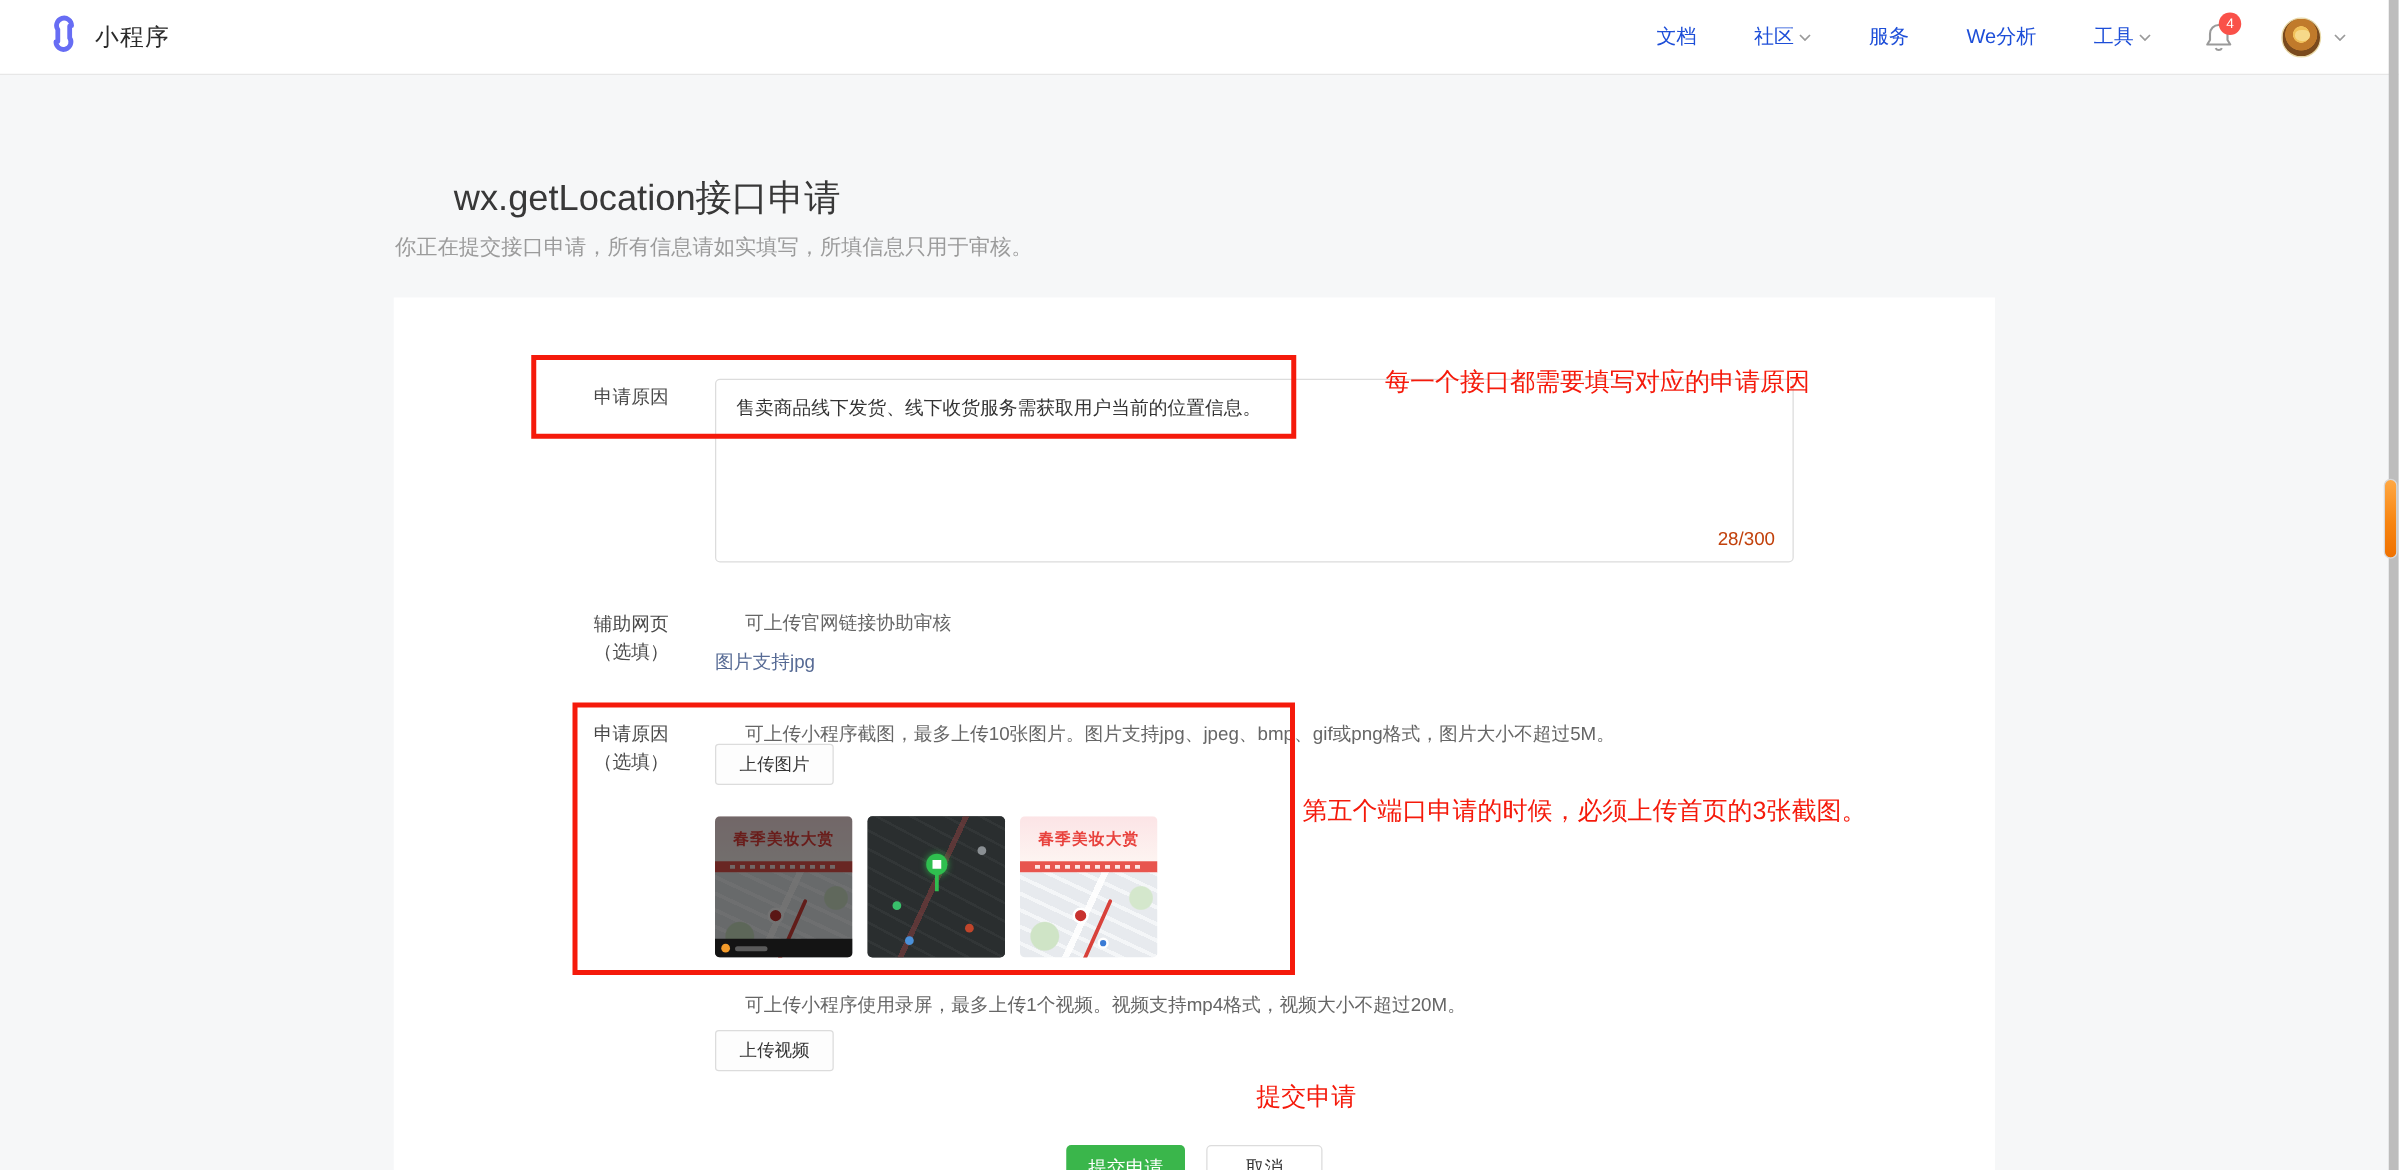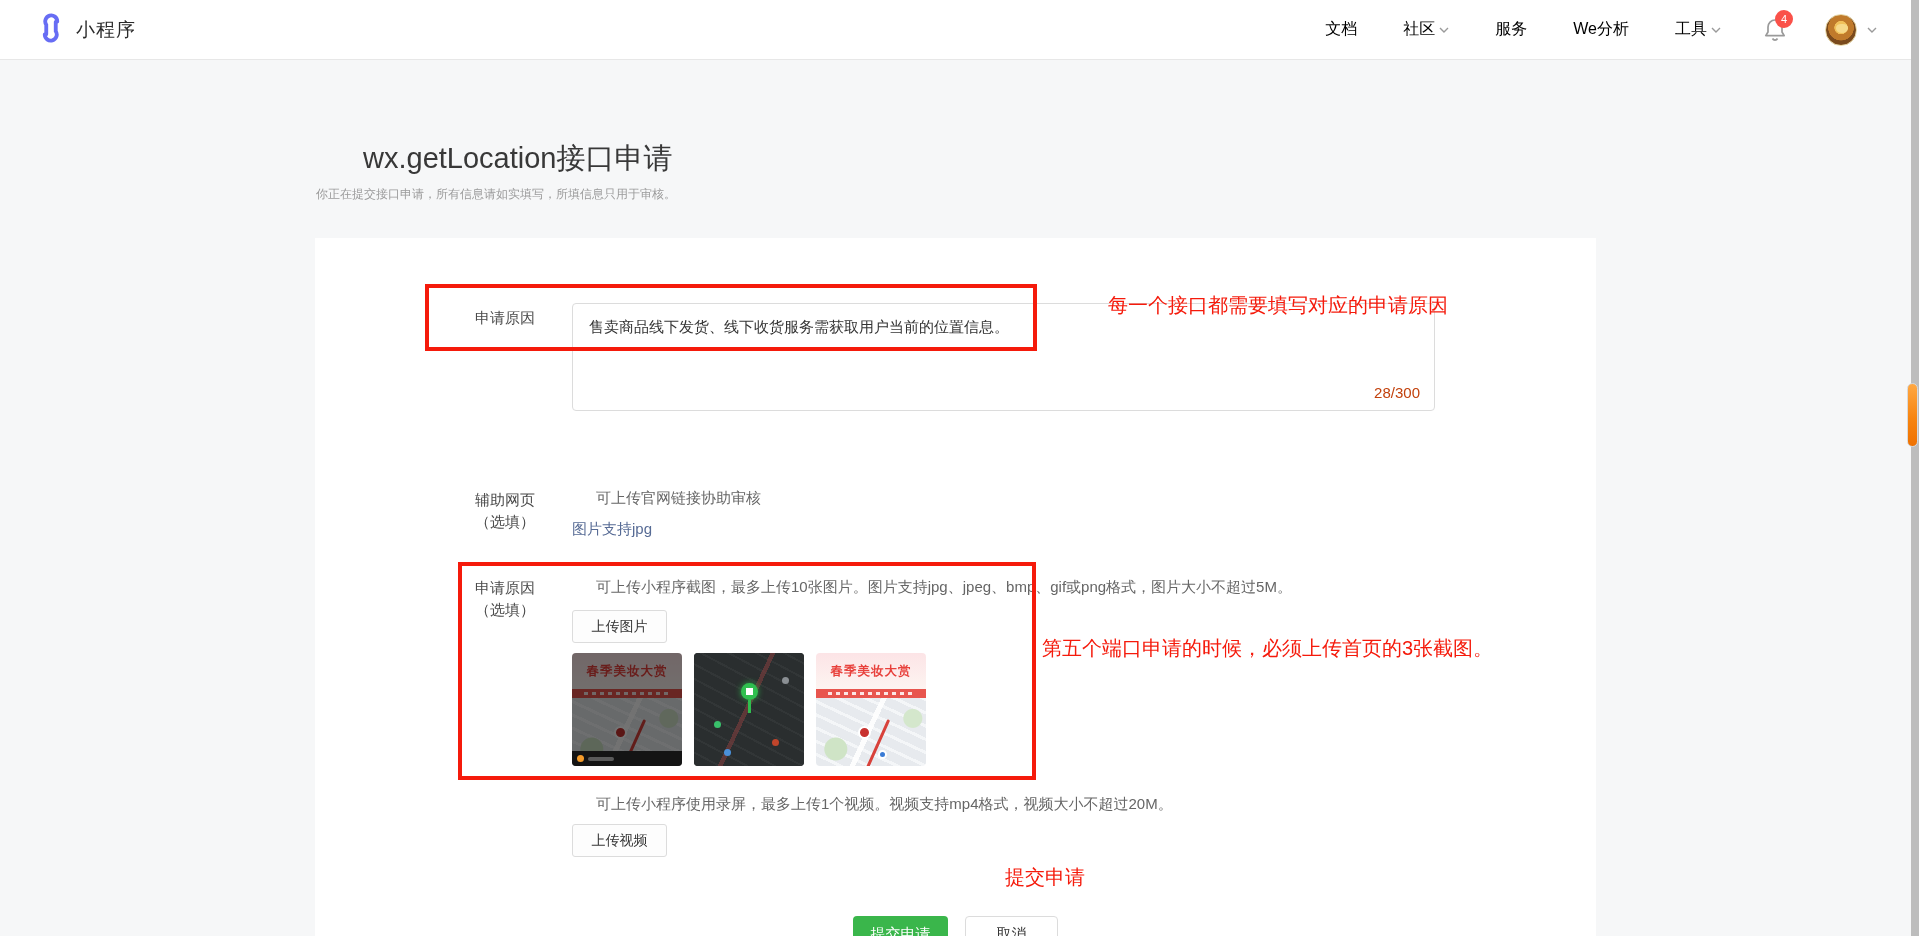--- a/index.html
+++ b/index.html
@@ -14,51 +14,51 @@
     position:absolute; left:0; top:0; width:1919px; height:60px;
     background:#fff; border-bottom:1px solid #e7e7e7;
     display:flex; align-items:center; justify-content:space-between;
     padding:0 42px 0 36px; z-index:5;
   }
   .brand { display:flex; align-items:center; gap:10px; cursor:pointer; }
   .brand-name { font-size:19px; color:#2b2b2b; letter-spacing:1px; }
   .nav-right { display:flex; align-items:center; }
   .nav-item {
     display:flex; align-items:center; gap:4px;
-    font-size:16px; color:#000000; margin-left:46px; cursor:pointer; white-space:nowrap;
+    font-size:16px; color:#1d4ed8; margin-left:46px; cursor:pointer; white-space:nowrap;
   }
   .chev { width:10px; height:6px; display:inline-block; }
   .bell-wrap { position:relative; margin-left:42px; cursor:pointer; width:26px; height:26px; }
   .badge {
     position:absolute; top:-7px; left:12px; min-width:18px; height:18px;
     background:#fa5149; color:#fff; border-radius:9px; font-size:11px;
     display:flex; align-items:center; justify-content:center; padding:0 4px;
   }
   .avatar {
     margin-left:36px; width:32px; height:32px; border-radius:50%; cursor:pointer;
     background:radial-gradient(circle at 50% 42%, #f0c05a 0 28%, #c07a2b 30% 55%, #7a4a1d 57% 100%);
     border:1px solid #e9d9a8; position:relative; overflow:hidden;
   }
   .avatar::after{content:""; position:absolute; left:10px; top:9px; width:12px; height:9px;
     background:#f6d98a; border-radius:50% 50% 60% 60%;}
   .avatar-chev { margin-left:10px; cursor:pointer; }
 
   
   .page-title { position:absolute; left:315px; top:139px; font-size:29px; color:#383838; font-weight:400;margin-left:48px; }
-  .page-subtitle { position:absolute; left:316px; top:186px; font-size:12px; color:#9b9b9b; }
+  .page-subtitle { position:absolute; left:316px; top:186px; font-size:17px; color:#9b9b9b; }
 
   
   .card { position:absolute; left:315px; top:238px; width:1281px; height:698px; background:#fff; }
 
   .form-label { position:absolute; width:115px; left:420px; text-align:right;
     font-size:15px; color:#4a4a4a; line-height:22px; }
   .optional { display:block; color:#4a4a4a; }
 
   .reason-box {
-    position:absolute; left:572px; top:303px; width:863px; height:108px;
+    position:absolute; left:572px; top:303px; width:863px; height:147px;
     border:1px solid #dcdcdc; border-radius:4px; background:#fff;
   }
   .reason-box textarea {
     width:100%; height:100%; border:none; outline:none; resize:none; background:transparent;
     font-family:"Liberation Sans","DejaVu Sans",sans-serif;
     font-size:15px; color:#333; padding:12px 16px; line-height:21px;
   }
   .char-counter { position:absolute; right:14px; bottom:9px; font-size:15px; color:#c2410c; }
 
   .hint { position:absolute; left:572px; font-size:15px; color:#666;margin-left:24px; }
@@ -209,21 +209,21 @@
   <span class="optional">（选填）</span>
 </label>
 <span class="hint" style="top:489px;">可上传官网链接协助审核</span>
 <a class="link" style="top:520px;">图片支持jpg</a>
 
 <label class="form-label" style="top:577px;">
   <span>申请原因</span>
   <span class="optional">（选填）</span>
 </label>
 <span class="hint" style="top:578px;">可上传小程序截图，最多上传10张图片。图片支持jpg、jpeg、bmp、gif或png格式，图片大小不超过5M。</span>
-<button class="upload-btn" style="top:610px;">上传图片</button>
+<button class="upload-btn" style="top:595px;">上传图片</button>
 
 <div class="thumb thumb-dim" style="left:572px;">
   <div class="t-banner">春季美妆大赏</div>
   <div class="t-strip"></div>
   <div class="t-map">
     <div class="t-route"></div>
     <div class="t-poi-red"></div>
     <div class="t-poi-blue"></div>
   </div>
   <div class="t-footbar">

